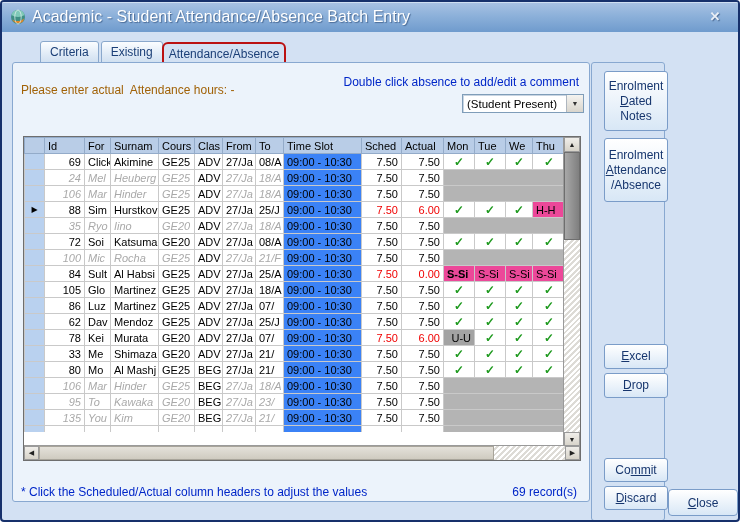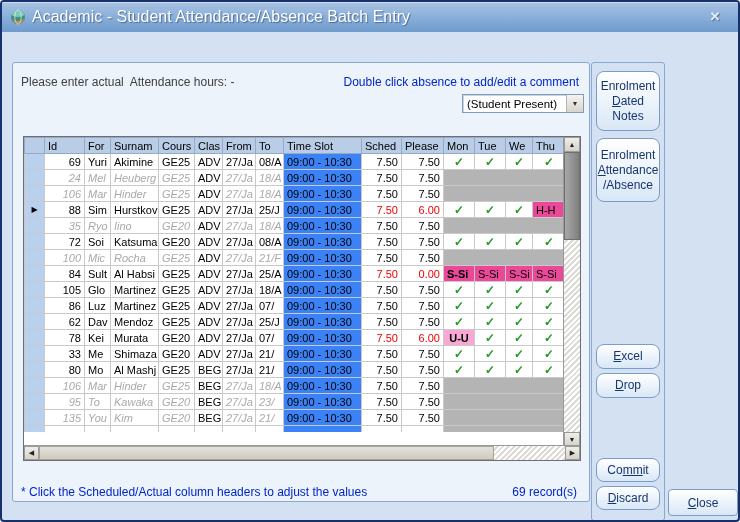--- a/index.html
+++ b/index.html
@@ -23,21 +23,21 @@
   .tabstrip { position:absolute; left:38px; top:38px; height:24px; display:flex; align-items:flex-end; }
   .tab { color:#1b3f77; padding:3px 9px 4px 9px; margin-right:2px;
     background:linear-gradient(180deg,#fbfdff,#dfeaf6 60%,#cfdff0);
     border:1px solid #8aa8cc; border-radius:3px 3px 0 0; }
   .tab.active { background:transparent; border:none; padding:2px 4px 3px 4px;
     outline:2px solid #bb1111; outline-offset:1px; }
 
   
   .main-panel { position:absolute; left:10px; top:60px; width:578px; height:440px;
     background:#ecf3fb; border:1px solid #88a8d0; border-radius:3px; }
-  .instr1 { position:absolute; left:8px; top:12px; color:#404040; white-space:pre; }
+  .instr1 { position:absolute; left:8px; top:20px; color:#a16207; white-space:pre; }
   .hint-dblclick { position:absolute; right:10px; top:12px; color:#0026c8; }
   .hint-setall { position:absolute; right:139px; top:36px; color:#0026c8; white-space:pre;margin-top:36px; }
 
   .absence-dropdown { position:absolute; left:449px; top:31px; width:122px; height:19px;
     background:#ffffff; border:1px solid #7f9db9; box-shadow:inset 1px 1px 0 #c9d5e2;
     display:flex; align-items:center; }
   .absence-dropdown .val { flex:1; padding-left:4px; font-size:11.5px; color:#000; overflow:hidden; white-space:nowrap; }
   .dd-btn { width:17px; height:17px; background:linear-gradient(180deg,#f4f3f0,#d9d5cc);
     border-left:1px solid #aeb6bf; display:flex; align-items:center; justify-content:center;
     font-size:7px; color:#333; }
@@ -52,21 +52,21 @@
   th.selcol, td.selcol { background:#b9d1ef; border-color:#93abc9; width:20px; padding:0;
     text-align:center; font-size:8px; color:#000; }
   td.num { text-align:right; }
   td.slot { background:#3b82f6; }
   tr.gray td.dim { color:#a9a9a9;font-style:italic; }
   td.grayblock { background:#b4b4b4; border-color:#b4b4b4 #c9c9c9; }
   td.red { color:#f00000; }
   td.day { text-align:center; }
   td.day .chk { color:#1f9a1f; font-weight:bold; font-size:12px; }
   td.day.abs-yellow { background:#ec4899; text-align:left; }
-  td.day.abs-red { background:#f9a8d4; color:#000; text-align:center;font-weight:bold; }
+  td.day.abs-red { background:#a3a3a3; color:#000; text-align:right; }
   td.day.bold { font-weight:bold; }
   tr.partial { height:6px; }
   tr.partial td { height:6px; border-bottom:none; }
 
   
   .hatch { background:repeating-linear-gradient(135deg,#ffffff 0 2px,#dddbd6 2px 4px); }
   .vscroll { position:absolute; top:0; right:0; width:17px; height:310px; border-left:1px solid #9a9a9a; }
   .hscroll { position:absolute; left:0; bottom:0; width:556px; height:15px; border-top:1px solid #9a9a9a; }
   .sb-btn { position:absolute; background:linear-gradient(180deg,#f0eeea,#d6d2c8);
     border:1px solid #9a9a9a; display:flex; align-items:center; justify-content:center;
@@ -80,23 +80,23 @@
   .h-thumb { position:absolute; left:15px; top:0; width:455px; height:14px;
     background:linear-gradient(180deg,#e4e1da,#cfcbc0); border:1px solid #a8a49a; }
 
   
   .footer-note { position:absolute; left:8px; top:422px; color:#0026c8; }
   .record-count { position:absolute; right:12px; top:422px; color:#0026c8; }
 
   
   .side-panel { position:absolute; left:589px; top:60px; width:74px; height:459px;
     border:1px solid #88a8d0; border-radius:3px; }
-  .btn { position:absolute; left:4px; width:64px;
+  .btn { position:absolute; left:12px; width:64px;
     background:linear-gradient(180deg,#ffffff,#eaf2fa 55%,#d8e7f6);
-    border:1px solid #7a9cc8; border-radius:8px; color:#17366e;
+    border:1px solid #7a9cc8; border-radius:3px; color:#17366e;
     display:flex; flex-direction:column; align-items:center; justify-content:center;
     text-align:right; line-height:15px; cursor:default; }
   .mn { text-decoration:underline; }
   .btn-enrol-notes { top:8px; height:60px; }
   .btn-enrol-att { top:75px; height:64px; }
   .btn-excel { top:281px; height:25px; }
   .btn-drop { top:310px; height:25px; }
   .btn-commit { top:395px; height:24px; }
   .btn-discard { top:423px; height:24px; }
   .btn-close { position:absolute; left:666px; top:487px; width:70px; height:27px;
@@ -113,20 +113,25 @@
     <svg class="title-icon" viewBox="0 0 16 16">
       <circle cx="8" cy="8" r="7" fill="#3f8f84"></circle>
       <path d="M1.5 6 A7 7 0 0 1 8 1 A7 7 0 0 1 14.5 6 C11 8.5 5 8.5 1.5 6 Z" fill="#7fc9b8"></path>
       <path d="M2 10.5 C6 13 11 12.5 14.2 9.5 L13 12.5 C10 15.5 4.5 14.8 2 10.5 Z" fill="#e0862a"></path>
       <ellipse cx="8" cy="8" rx="3.2" ry="7" fill="none" stroke="#e8f4ef" stroke-width="0.7"></ellipse>
     </svg>
     <span class="title-text">Academic - Student Attendance/Absence Batch Entry</span>
     <span class="close-x">✕</span>
   </div>
 
+  <div class="tabstrip">
+    <div class="tab">Criteria</div>
+    <div class="tab">Existing</div>
+    <div class="tab active">Attendance/Absence</div>
+  </div>
 
   <div class="main-panel">
     <span class="instr1">Please enter actual  Attendance hours: -</span>
     <span class="hint-dblclick">Double click absence to add/edit a comment</span>
     <span class="hint-setall">Click  absence column header to set absence for all entries to</span>
 
     <div class="absence-dropdown">
       <span class="val">(Student Present)</span>
       <span class="dd-btn">▼</span>
     </div>
@@ -155,32 +160,32 @@
               <th class="selcol"></th>
               <th>Id</th>
               <th>For</th>
               <th>Surnam</th>
               <th>Cours</th>
               <th>Clas</th>
               <th>From</th>
               <th>To</th>
               <th>Time Slot</th>
               <th>Sched</th>
-              <th>Please</th>
+              <th>Actual</th>
               <th>Mon</th>
               <th>Tue</th>
               <th>We</th>
               <th>Thu</th>
             </tr>
           </thead>
           <tbody>
             <tr>
               <td class="selcol"></td>
               <td class="num">69</td>
-              <td>Yuri</td>
+              <td>Click</td>
               <td>Akimine</td>
               <td>GE25</td>
               <td>ADV</td>
               <td>27/Ja</td>
               <td>08/A</td>
               <td class="slot">09:00 - 10:30</td>
               <td class="num">7.50</td>
               <td class="num">7.50</td>
               <td class="day"><span class="chk">✓</span></td>
               <td class="day"><span class="chk">✓</span></td>

